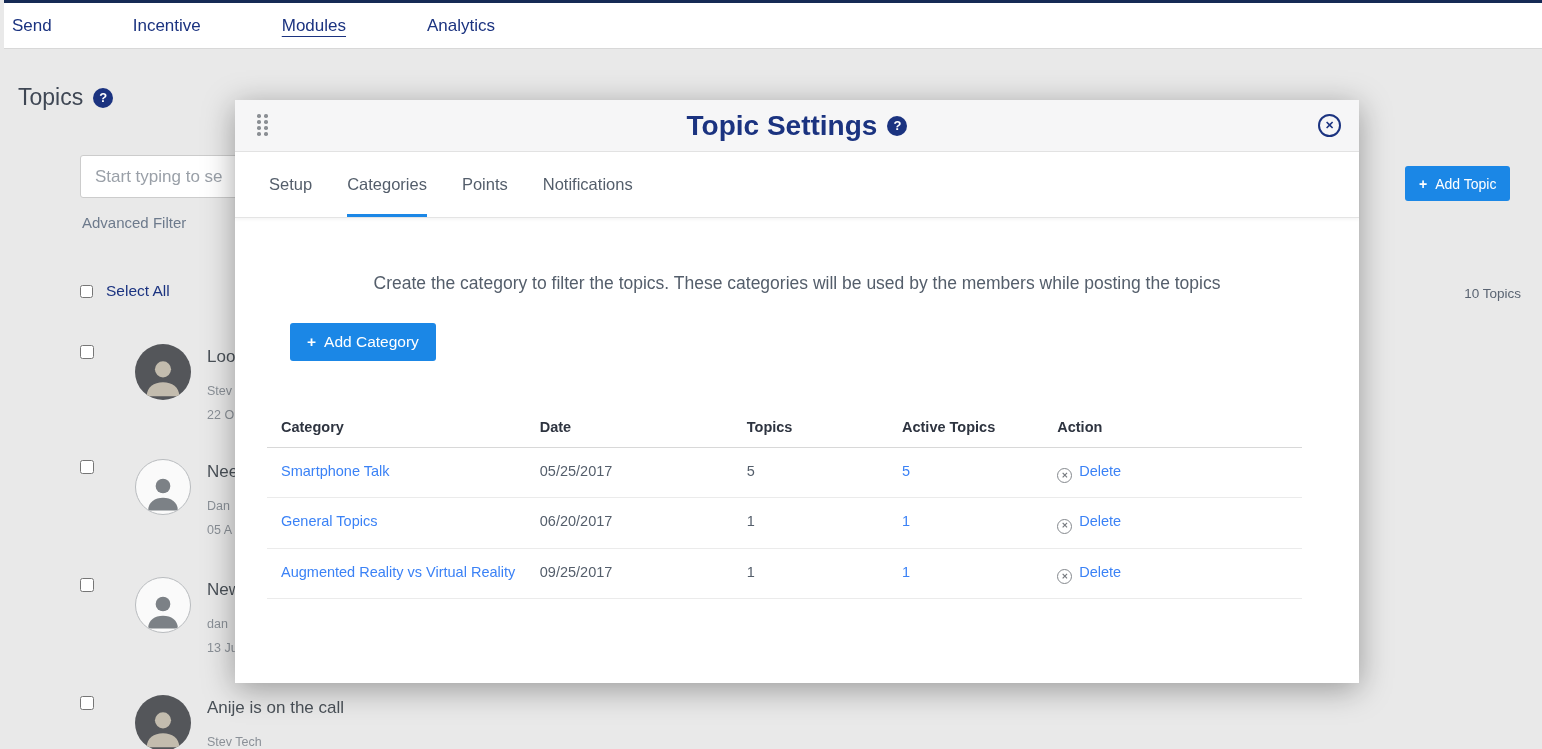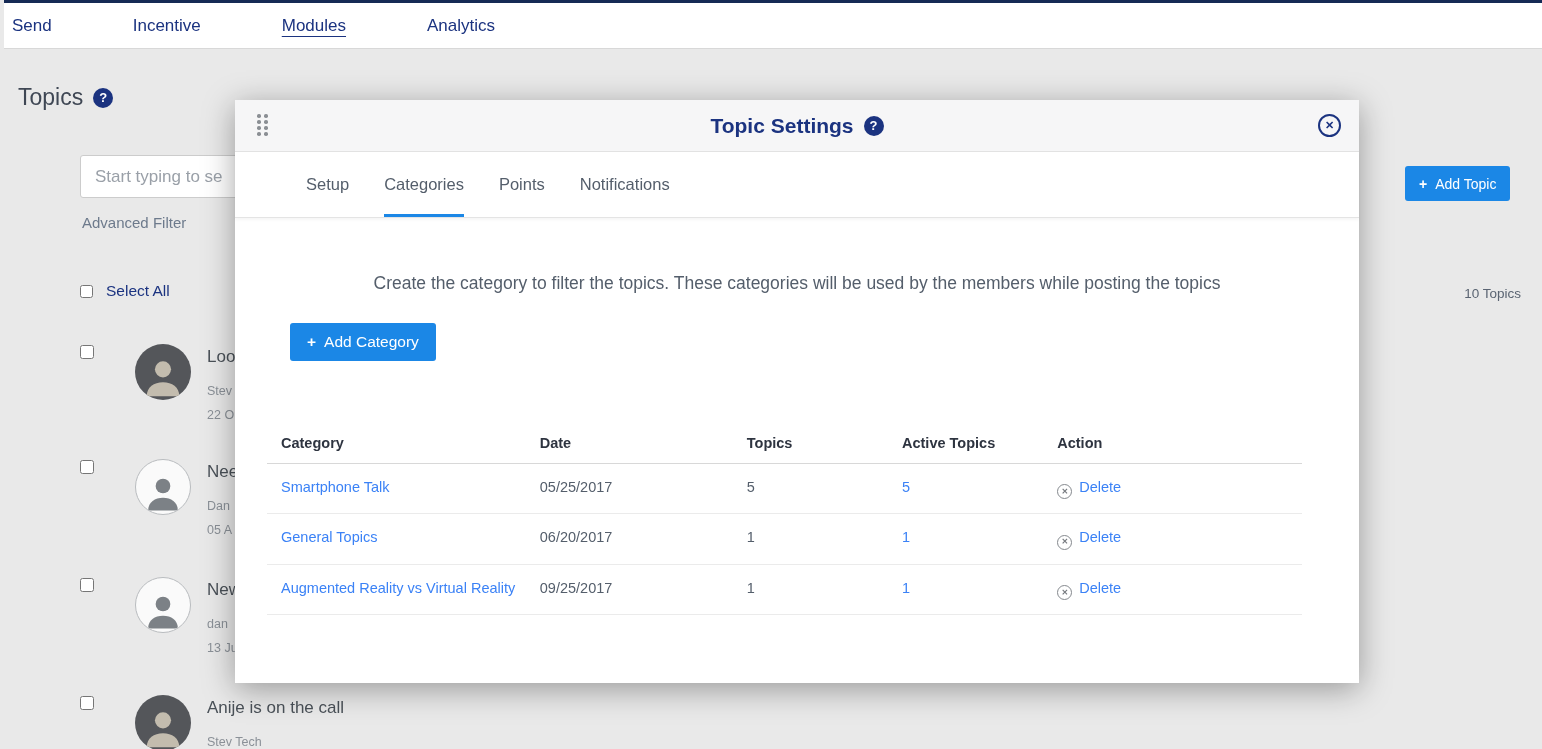--- a/index.html
+++ b/index.html
@@ -71,46 +71,46 @@
 
   
   .modal {
     position: absolute; left: 235px; top: 100px; width: 1124px; height: 583px;
     background: #fff; box-shadow: 0 6px 30px rgba(0,0,0,0.35); z-index: 10;
   }
   .modal-header {
     height: 52px; background: #f6f6f7; border-bottom: 1px solid #e2e2e2;
     display: flex; align-items: center; justify-content: center; position: relative;
   }
-  .modal-title { font-size: 21px; font-weight: bold; color: #1b3380; margin-right: 10px; }
+  .modal-title { font-size: 28px; font-weight: bold; color: #1b3380; margin-right: 10px; }
   .drag-handle {
     position: absolute; left: 22px; top: 14px; cursor: move;
     display: grid; grid-template-columns: repeat(2, 4px); grid-auto-rows: 6px; column-gap: 3px;
   }
   .dot { width: 3.5px; height: 3.5px; background: #8b8f94; border-radius: 50%; }
   .modal-close {
     position: absolute; right: 18px; top: 14px; width: 23px; height: 23px;
     border: 2px solid #1b3380; border-radius: 50%; color: #1b3380;
     display: flex; align-items: center; justify-content: center;
     font-size: 11px; font-weight: bold; cursor: pointer;
   }
   .tabs {
-    height: 66px; display: flex; align-items: stretch; padding-left: 71px;
+    height: 66px; display: flex; align-items: stretch; padding-left: 34px;
     border-bottom: 1px solid #e4e4e4; box-shadow: 0 2px 3px rgba(0,0,0,0.04);
     background: #fff;
   }
   .tab {
     display: flex; align-items: center; margin-right: 35px; font-size: 16.5px;
     color: #545e6b; cursor: pointer; border-bottom: 3px solid transparent; padding-top: 3px;
   }
   .tab.active { border-bottom-color: #1b87e6; }
   .modal-desc { margin-top: 55px; text-align: center; font-size: 17.5px; color: #545e6b; }
   .add-category { position: absolute; left: 55px; top: 223px; height: 38px; padding: 0 17px; font-size: 15.5px; }
   .cat-table {
-    position: absolute; left: 32px; top: 324px; width: 1035px;
+    position: absolute; left: 32px; top: 308px; width: 1035px;
     border-collapse: collapse; table-layout: fixed;
   }
   .cat-table th {
     font-size: 14.5px; color: #2e3440; text-align: left; font-weight: bold;
     padding: 11px 10px 12px 14px; border-bottom: 1px solid #d8d8d8;
   }
   .cat-table th:nth-child(1) { width: 25%; }
   .cat-table th:nth-child(2) { width: 20%; }
   .cat-table th:nth-child(3) { width: 15%; }
   .cat-table th:nth-child(4) { width: 15%; }

